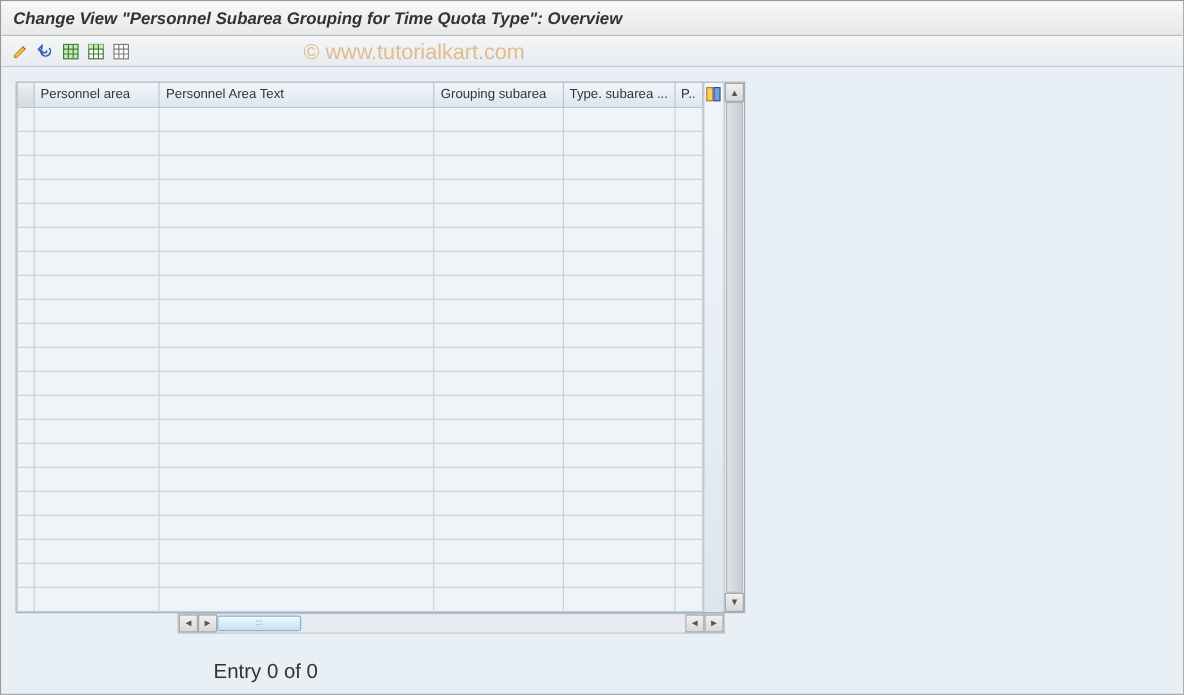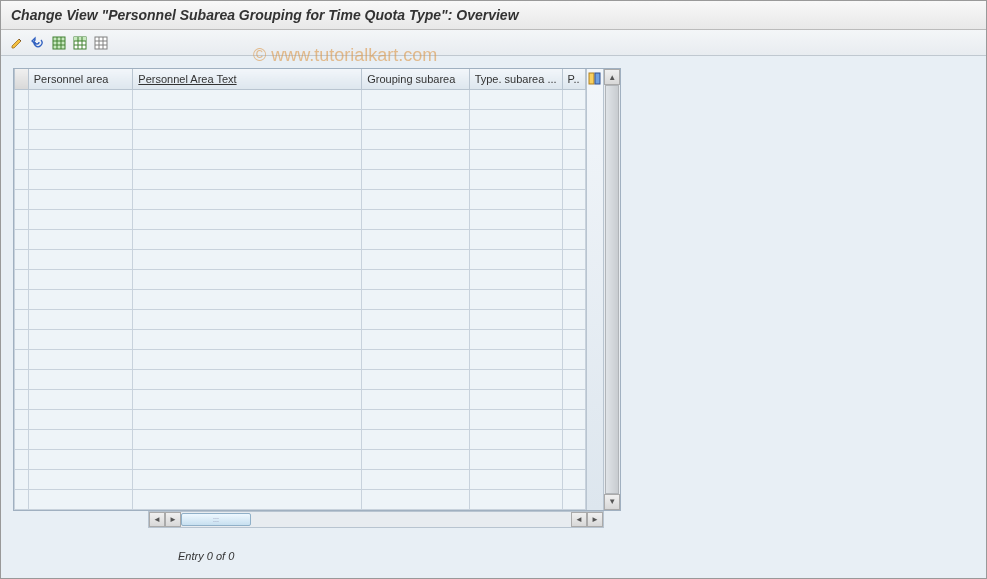--- a/index.html
+++ b/index.html
@@ -76,21 +76,21 @@
       background: #eef4f8;
       padding: 0;
     }
     .row-selector {
       width: 14px;
       background: linear-gradient(to right, #e8e8e8, #d0d0d0);
       border-right: 1px solid #999;
     }
     th.row-selector { background: linear-gradient(to bottom, #f0f0f0, #d8d8d8); }
     .col-area { width: 106px; }
-    .col-text { width: 238px; text-decoration: underline; }
+    .col-text { width: 238px; }
     .col-subarea { width: 108px; }
     .col-pers { width: 84px; }
     .col-p { width: 16px; }
     .config-col {
       width: 18px;
       background: linear-gradient(to bottom, #f2f6fa, #dde6ee);
       border-left: 1px solid #b8c4d0;
       display: flex;
       align-items: flex-start;
       justify-content: center;
@@ -203,27 +203,26 @@
       align-items: center;
       justify-content: center;
       border-right: 1px solid #d8c878;
       background: linear-gradient(to bottom, #fff8d8, #f8ecb0);
     }
     .position-btn .label-part {
       flex: 1;
       text-align: center;
     }
     .entry-text {
-      font-size: 11px;
+      font-size: 17px;
       color: #333;
-      font-style: italic;
     }
     .watermark {
       position: absolute;
-      top: 44px;
+      top: 32px;
       left: 252px;
       font-size: 18px;
       color: rgba(220, 150, 70, 0.6);
       pointer-events: none;
       font-family: Arial, sans-serif;
     }
     svg { display: block; }
   </style>
 </head>
 <body>

